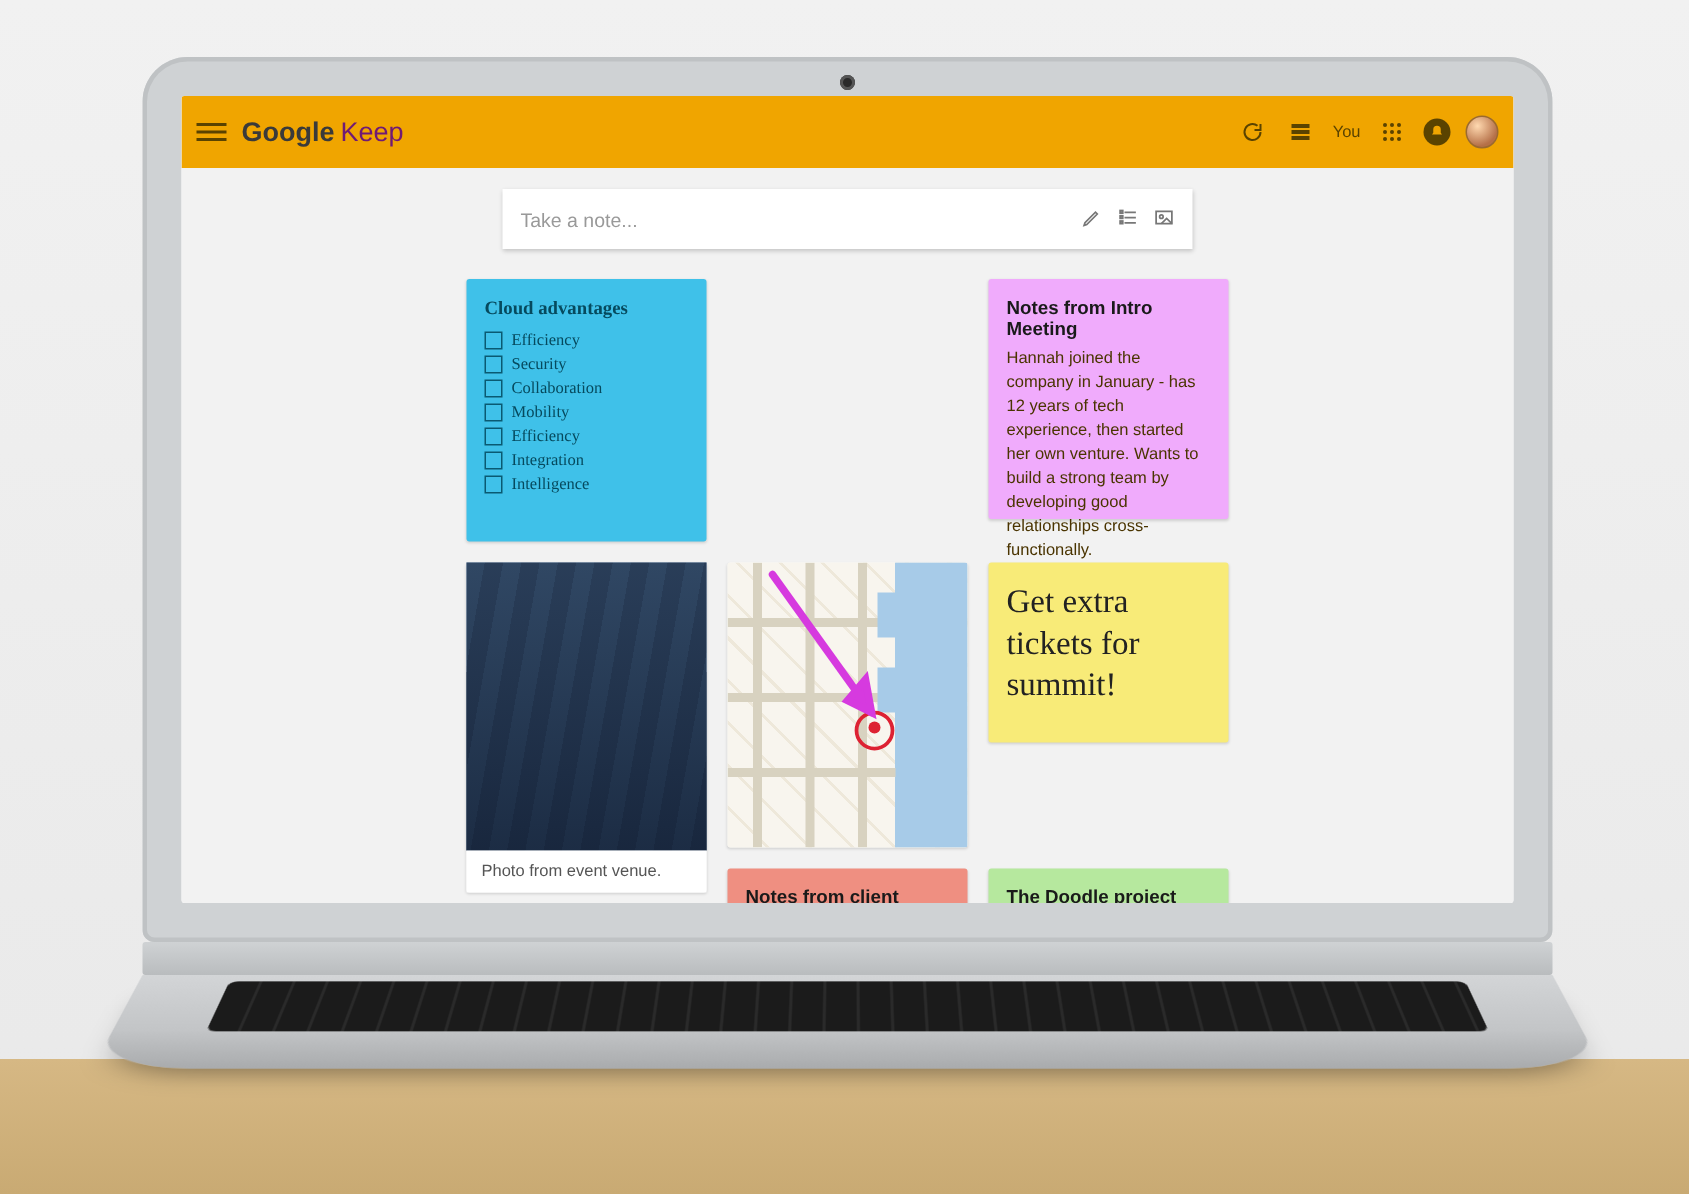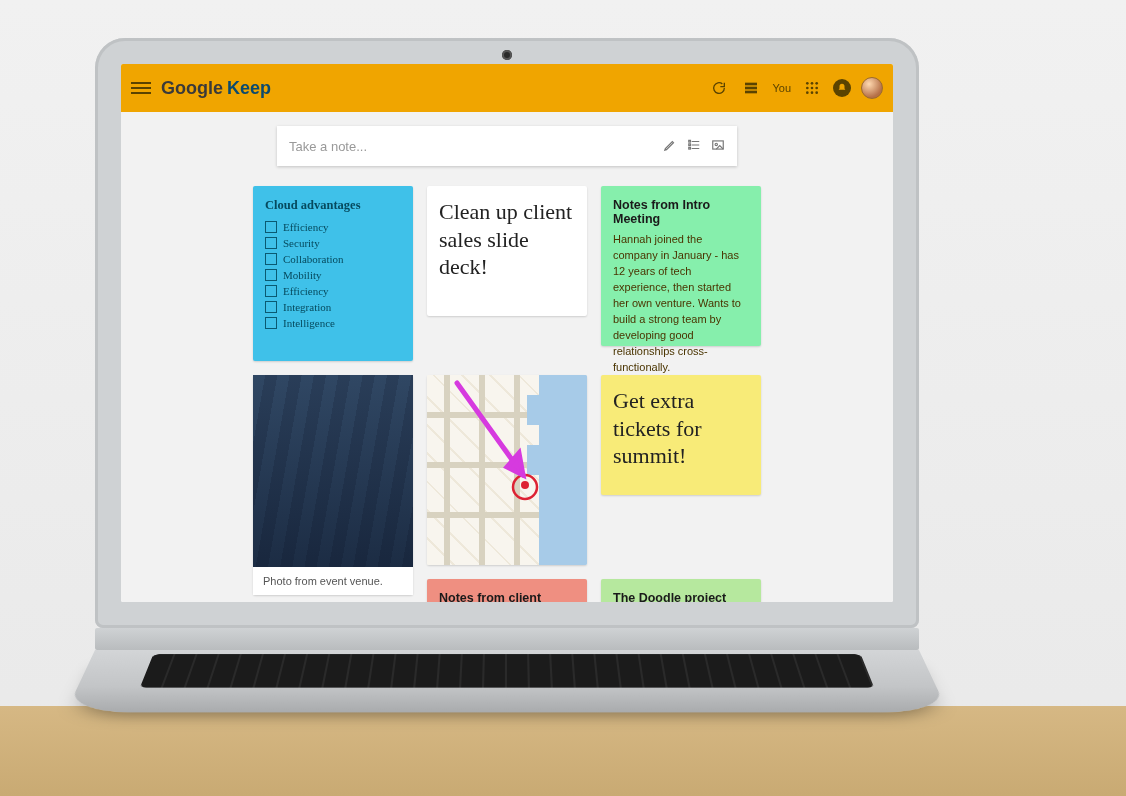--- a/index.html
+++ b/index.html
@@ -13,21 +13,21 @@
     position: relative;
   }
   
   .desk {
     position: absolute; left: 0; right: 0; bottom: 0; height: 90px;
     background: linear-gradient(#d6b884, #c9aa73);
   }
   
   .laptop {
     position: absolute;
-    top: 38px; left: 95px; width: 824px; height: 720px;
+    top: 38px; left: 95px; width: 940px; height: 720px;
   }
   .lid {
     width: 100%; height: 590px;
     background: #cfd2d4;
     border-radius: 30px 30px 8px 8px;
     padding: 26px 26px 26px 26px;
     position: relative;
     box-shadow: inset 0 0 0 3px #bfc2c4;
   }
   .camera {
@@ -62,21 +62,21 @@
   
   .topbar {
     height: 48px; background: #f0a500;
     display: flex; align-items: center; padding: 0 10px; gap: 10px;
     color: #4a3a00;
   }
   .hamburger { width: 20px; display:flex; flex-direction:column; gap:3px; cursor:pointer; }
   .hamburger span { height:2px; background:#5a4300; display:block; }
   .logo { font-size: 18px; display:flex; align-items:baseline; gap:4px; }
   .logo .g { font-weight: 700; color:#3a3a3a; }
-  .logo .keep { color:#0c4a6e; font-weight:700; }
+  .logo .keep { color:#701a75; font-weight:400; }
   .searchwrap {
     margin-left: 50px; flex: 0 0 260px;
     display:flex; align-items:center; gap:8px;
     color:#8a6a00;
   }
   .searchwrap input {
     border:none; background:transparent; outline:none; font-size:14px;
     color:#6a5200; width: 200px;
   }
   .searchwrap input::placeholder { color:#9a7a10; }
@@ -103,21 +103,21 @@
   }
   .note {
     background:#fff; padding: 12px; font-size: 12px; color:#333;
     box-shadow: 0 1px 2px rgba(0,0,0,.15);
     border-radius: 2px;
   }
   .note h4 { font-size: 12.5px; font-weight:700; margin-bottom:6px; color:#1a1a1a; }
   .note.big { font-family: Georgia, 'Times New Roman', serif; font-size:22px; line-height:1.25; color:#222; }
   .note.blue { background:#3fc1e9; }
   .note.blue h4, .note.blue li { color:#064a5e; }
-  .note.orange { background:#86efac; }
+  .note.orange { background:#f0abfc; }
   .note.yellow { background:#f8eb78; }
   .note.green { background:#b6e89e; }
   .note.red { background:#ef8f81; }
   .checklist { list-style:none; }
   .checklist li { display:flex; align-items:flex-start; gap:6px; font-size:11px; padding:2px 0; }
   .checklist li::before {
     content:""; width:10px; height:10px; border:1.5px solid #0a5a72; display:inline-block;
   }
 
   
@@ -260,23 +260,20 @@
                   <span>Intelligence</span>
                 </li>
             </ul>
           </div>
 
           <div class="note col1b">
             <div class="photo"></div>
             <div class="cap">Photo from event venue.</div>
           </div>
 
-          <div class="note big col2a">
-            <span>Clean up client sales slide deck!</span>
-          </div>
 
           <div class="note col2b">
             <div class="map">
               <svg viewBox="0 0 160 190">
 
                 <g stroke="#d8d2c0" stroke-width="6">
                   <line x1="20" y1="0" x2="20" y2="190"></line>
                   <line x1="55" y1="0" x2="55" y2="190"></line>
                   <line x1="90" y1="0" x2="90" y2="190"></line>
                   <line x1="0" y1="40" x2="160" y2="40"></line>

